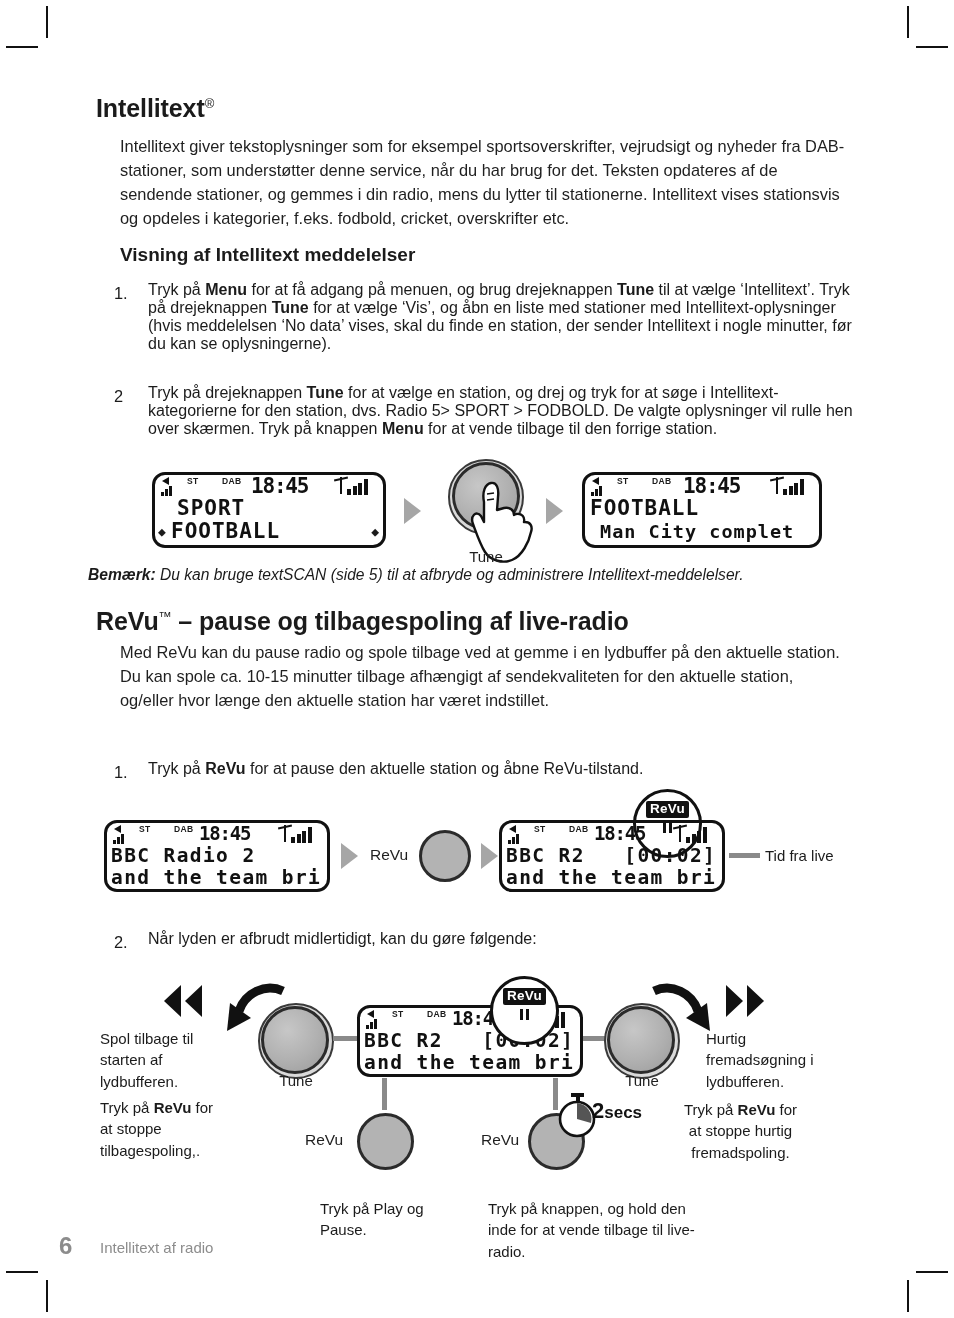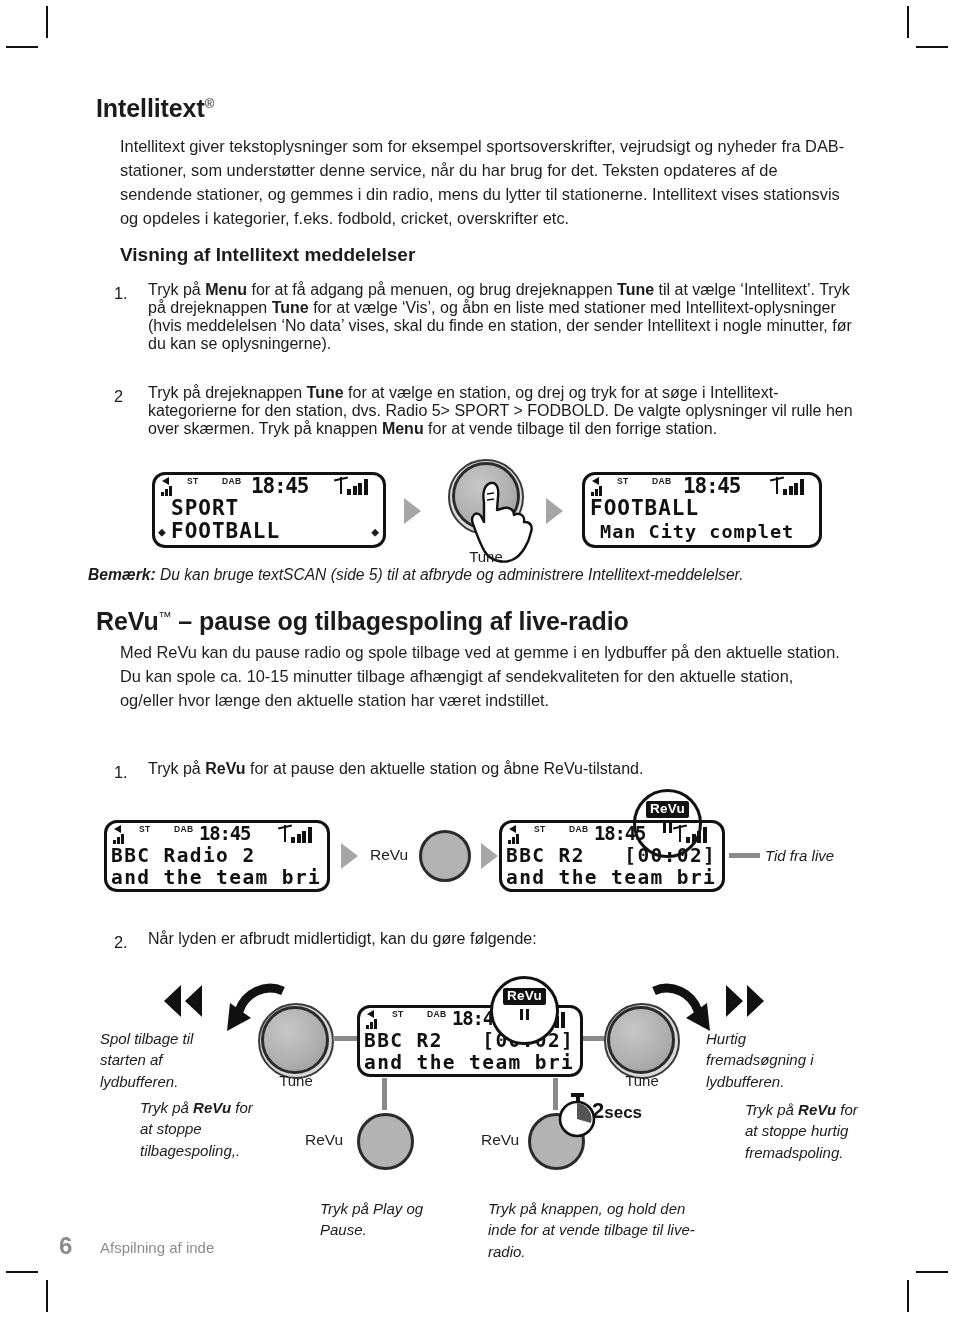--- a/index.html
+++ b/index.html
@@ -218,21 +218,20 @@
     font-weight: 700;
     color: #111;
     white-space: nowrap;
   }
   .secs .n { font-size: 22px; }
 
   
   .cap {
     position: absolute;
     font-size: 15px;
-    font-style: italic;
     line-height: 1.42;
     color: #1b1b1b;
   }
   .small-lab {
     position: absolute;
     font-size: 15.5px;
     color: #1f1f1f;
   }
 
   
@@ -295,21 +294,21 @@
         <i class="mast"></i>
           <i class="wing1"></i>
         <span class="sbars">
             <i></i>
             <i></i>
             <i></i>
             <i></i>
           </span>
       </span>
     </div>
-    <div class="lcd-line" style="font-size:21px; line-height:23px; padding-left:16px; letter-spacing:1px;">SPORT</div>
+    <div class="lcd-line" style="font-size:21px; line-height:23px; padding-left:22px; letter-spacing:1px;">SPORT</div>
     <div style="position:relative;">
       <span class="scroll-l" style="left:3px; top:4px;">◆</span>
       <div class="lcd-line" style="font-size:21px; line-height:23px; padding-left:16px; letter-spacing:1px;">FOOTBALL</div>
       <span class="scroll-r" style="right:4px; top:4px;">◆</span>
     </div>
   </div>
 
   <div class="tri" style="left:404px; top:498px;"></div>
 
   <div class="knob-ring" style="left:448px; top:459px; width:76px; height:76px;"></div>
@@ -511,24 +510,24 @@
   </svg>
 
   <div class="chev" style="left:722px; top:983px;">
     <svg width="46" height="36" viewBox="0 0 46 36">
       <path d="M4 2 L4 34 L21 18 Z" fill="#111"></path>
       <path d="M25 2 L25 34 L42 18 Z" fill="#111"></path>
     </svg>
   </div>
 
   <div class="cap" style="left:100px; top:1028px; width:110px;">Spol tilbage til starten af lydbufferen.</div>
-  <div class="cap" style="left:100px; top:1097px; width:115px;margin-left:40px;"><span>Tryk på </span><span class="bold">ReVu</span><span> for at stoppe tilbagespoling,.</span></div>
+  <div class="cap" style="left:100px; top:1097px; width:115px;"><span>Tryk på </span><span class="bold">ReVu</span><span> for at stoppe tilbagespoling,.</span></div>
 
   <div class="cap" style="left:706px; top:1028px; width:125px;">Hurtig fremadsøgning i lydbufferen.</div>
-  <div class="cap" style="left:745px; top:1099px; width:125px;"><span>Tryk på </span><span class="bold">ReVu</span><span> for at stoppe hurtig fremadspoling.</span></div>
+  <div class="cap" style="left:678px; top:1099px; width:125px;text-align:center;"><span>Tryk på </span><span class="bold">ReVu</span><span> for at stoppe hurtig fremadspoling.</span></div>
 
   <div class="conn" style="left:382px; top:1078px; width:5px; height:32px;"></div>
   <div class="conn" style="left:553px; top:1078px; width:5px; height:32px;"></div>
 
   <div class="small-lab" style="left:305px; top:1131px;">ReVu</div>
   <div class="knob" style="left:357px; top:1113px; width:57px; height:57px;"></div>
   <div class="cap" style="left:320px; top:1198px; width:150px;">Tryk på Play og Pause.</div>
 
   <div class="small-lab" style="left:481px; top:1131px;">ReVu</div>
   <div class="knob" style="left:528px; top:1113px; width:57px; height:57px;"></div>
@@ -539,15 +538,15 @@
     <circle cx="22" cy="27" r="17" fill="#fff" stroke="#111" stroke-width="2.6"></circle>
     <path d="M22 27 L22 11 A16 16 0 0 1 36 31 Z" fill="#555"></path>
   </svg>
   <div class="secs" style="left:592px; top:1098px;">
     <span class="n">2</span><span>secs</span>
   </div>
 
   <div class="cap" style="left:488px; top:1198px; width:210px;">Tryk på knappen, og hold den inde for at vende tilbage til live-radio.</div>
 
   <div class="footer-num" style="left:59px; top:1232px;">6</div>
-  <div class="footer-txt" style="left:100px; top:1239px;">Afspilning af inde</div>
+  <div class="footer-txt" style="left:100px; top:1239px;">Intellitext af radio</div>
 
 </div>
 
 </body></html>

